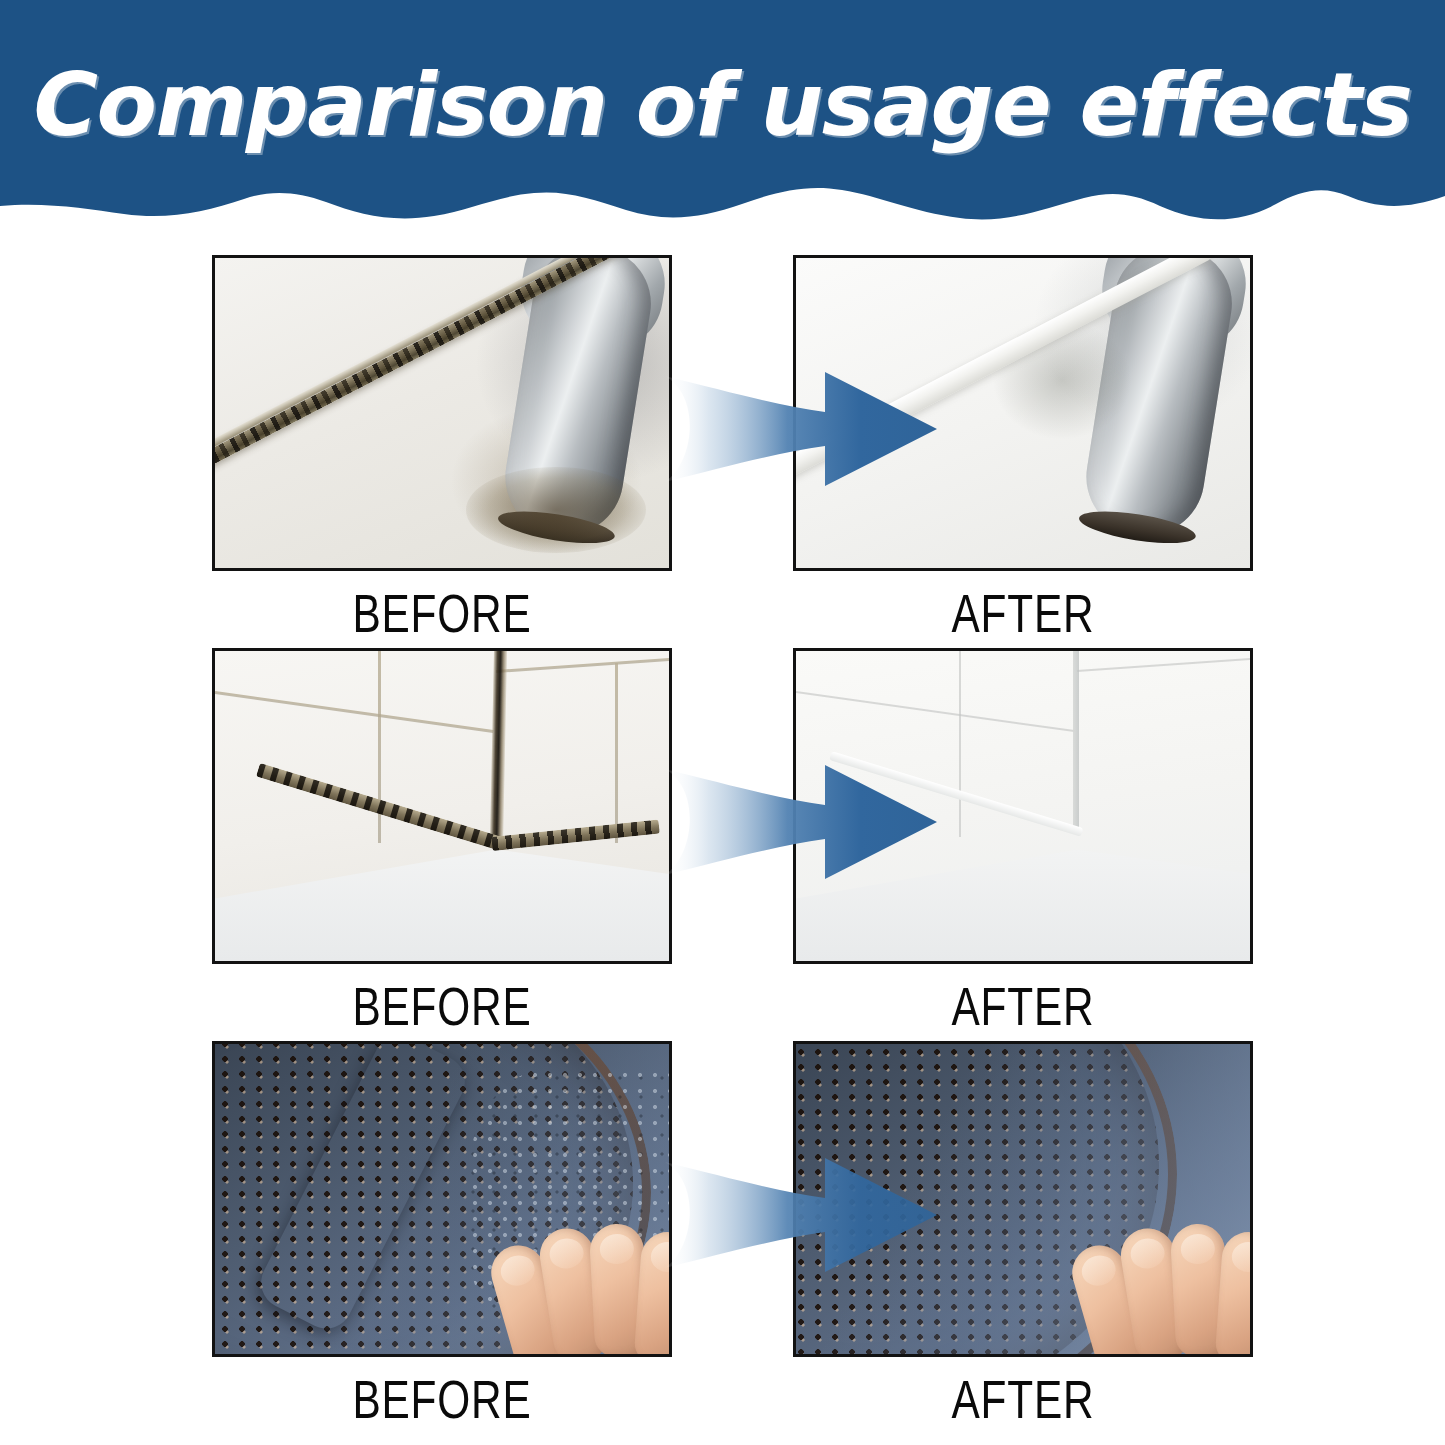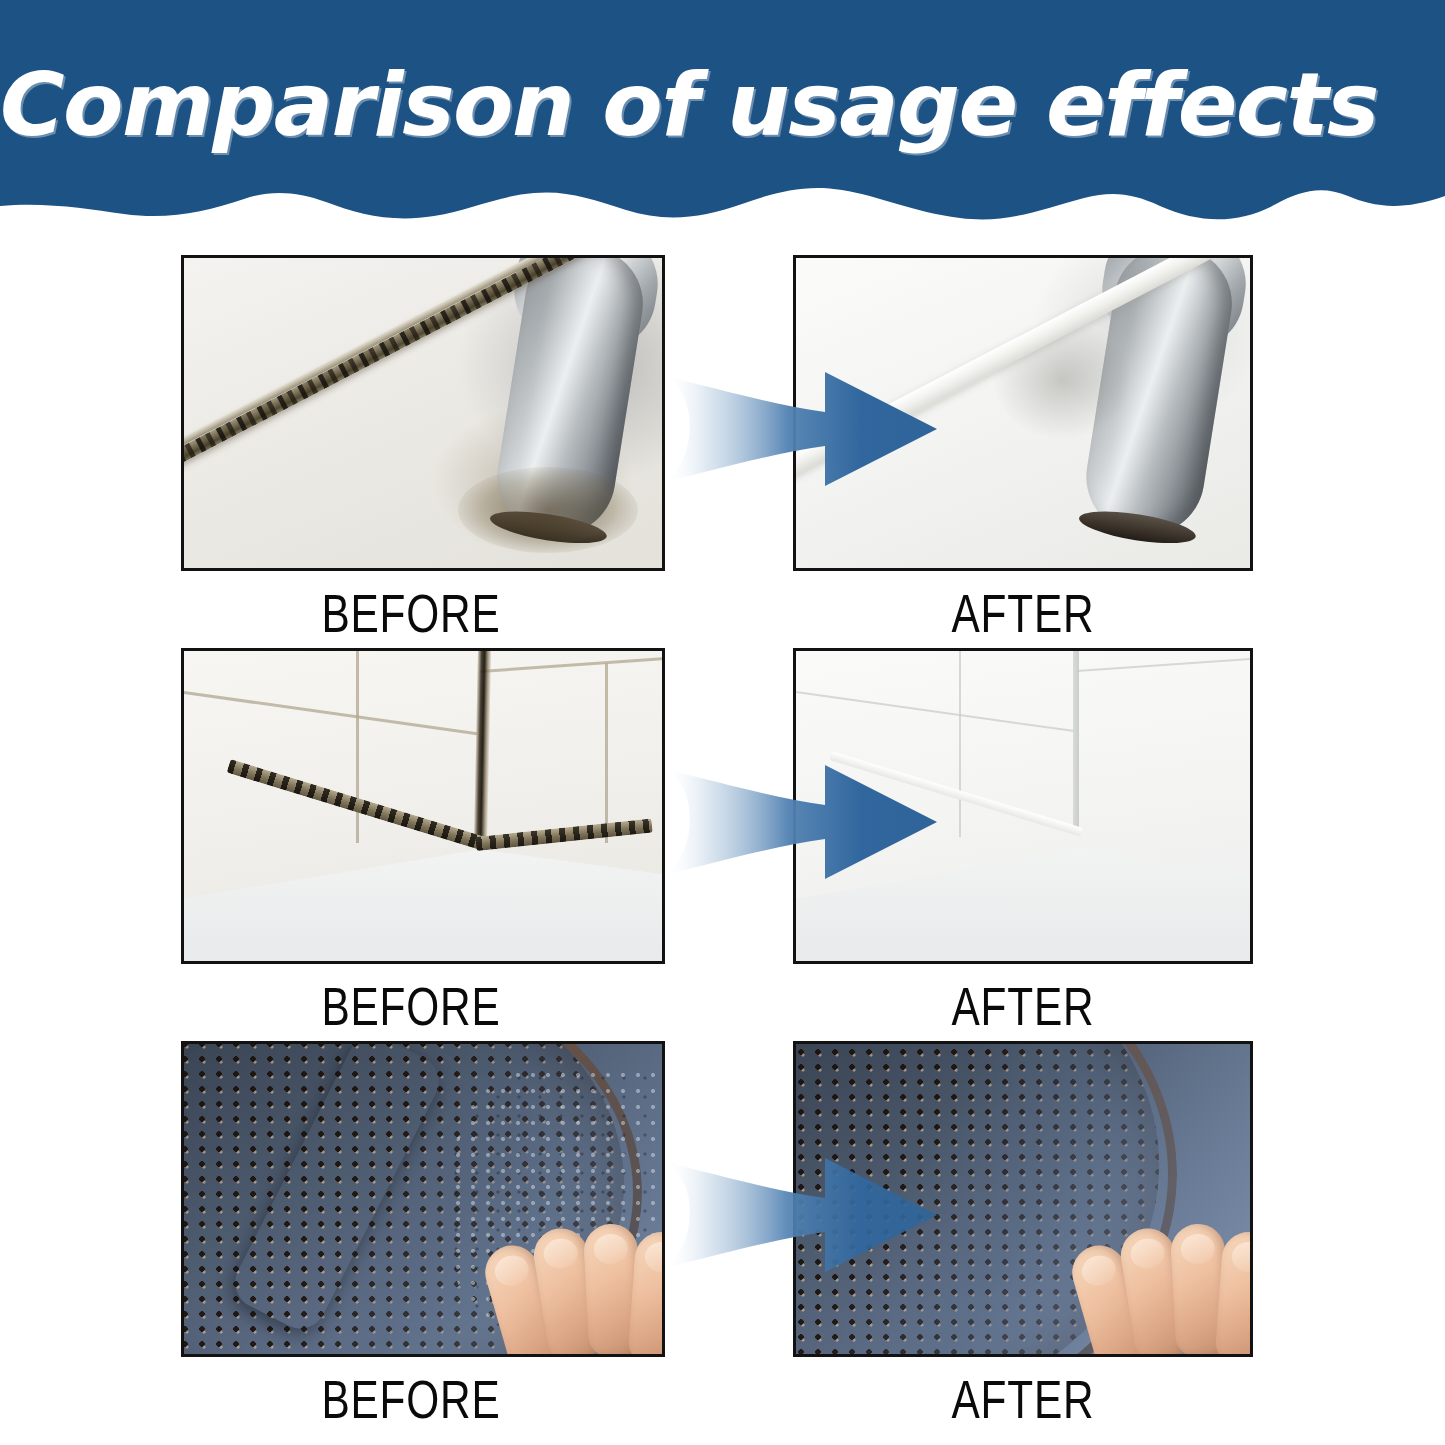--- a/index.html
+++ b/index.html
@@ -28,20 +28,21 @@
     left: 0; top: 0;
     width: 1445px;
     height: 232px;
     display: block;
   }
   .banner-title {
     position: absolute;
     left: 0;
     top: 53px;
     width: 1445px;
+    text-align: center;
     color: #ffffff;
     font-family: "DejaVu Sans", sans-serif;
     font-size: 88px;
     font-weight: bold;
     font-style: italic;
     letter-spacing: -1.5px;
     line-height: 104px;
     white-space: nowrap;
     text-shadow: 2px 2px 0 rgba(255,255,255,0.35);
   }
@@ -57,21 +58,21 @@
     position: relative;
     width: 1445px;
     height: 393px;
   }
   .cell {
     position: absolute;
     top: 23px;
     width: 460px;
     height: 316px;
   }
-  .cell.left  { left: 181px; padding-left: 24px; }
+  .cell.left  { left: 212px; }
   .cell.right { left: 793px; }
 
   .photo-frame {
     position: absolute;
     left: 0; top: 0;
     width: 100%;
     height: 100%;
     border: 3px solid #121212;
     box-sizing: border-box;
     overflow: hidden;

